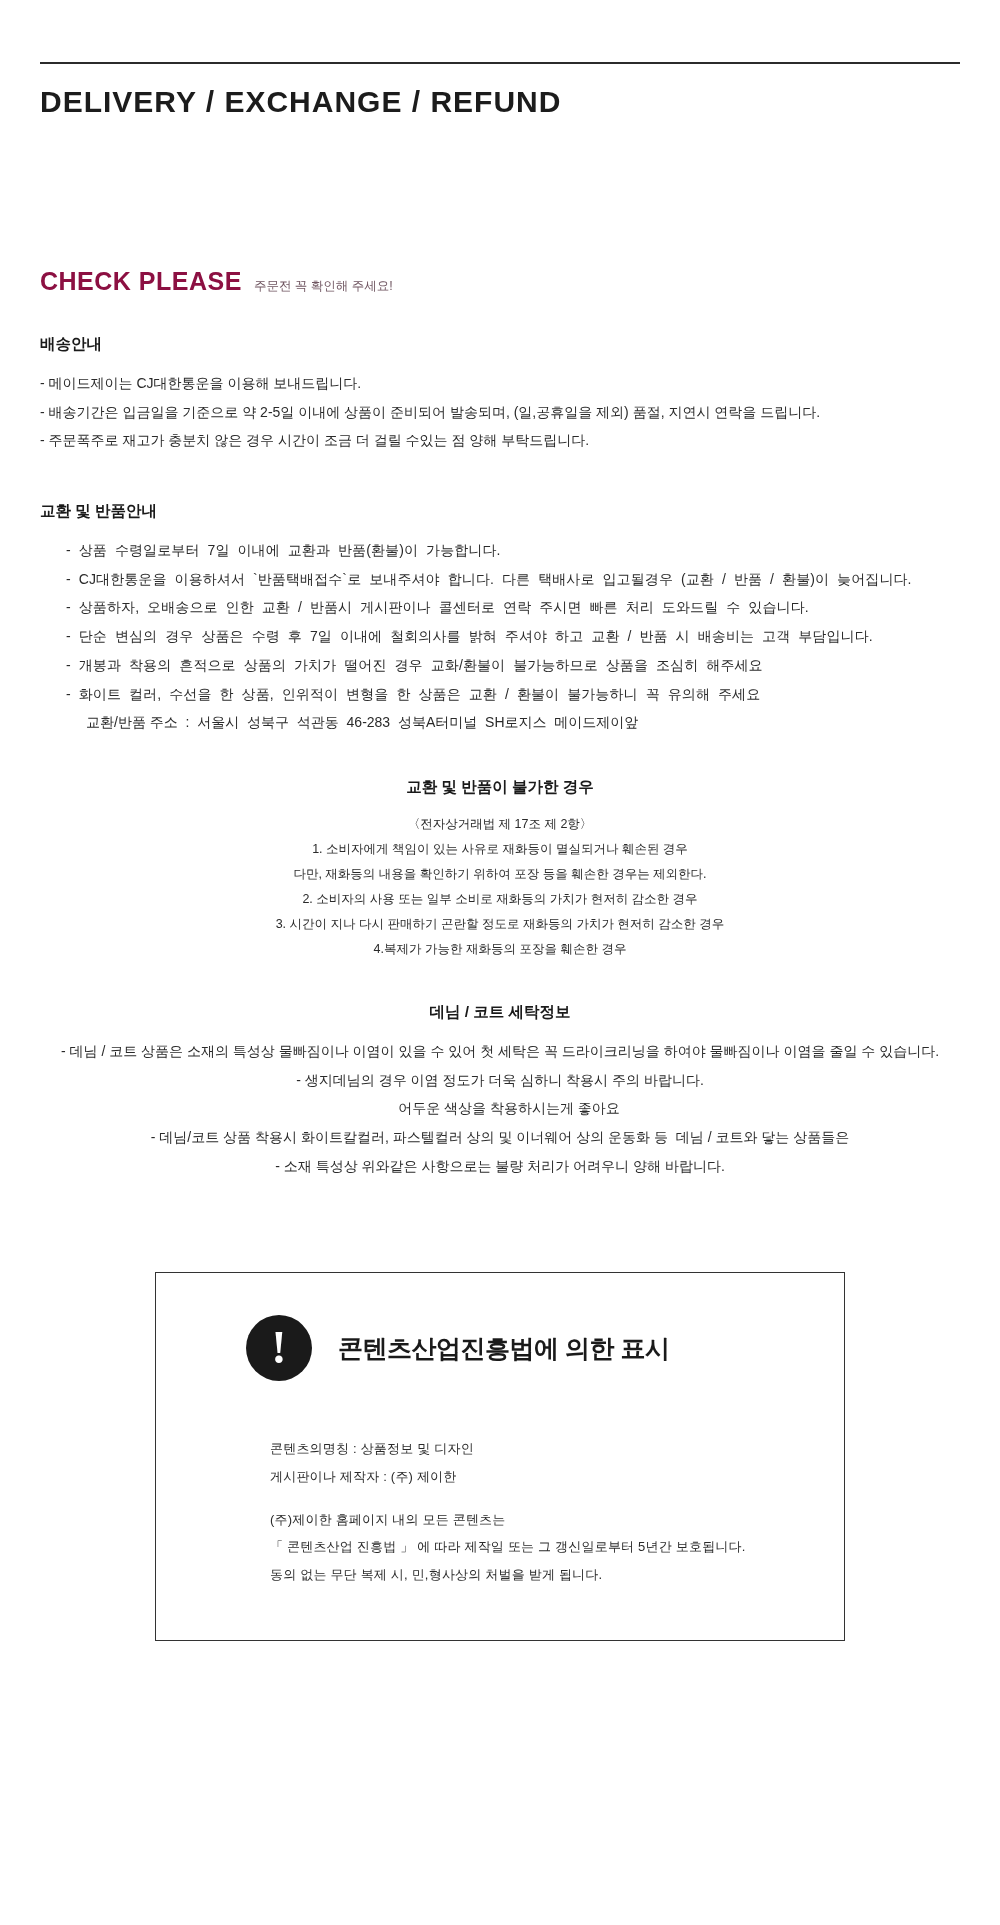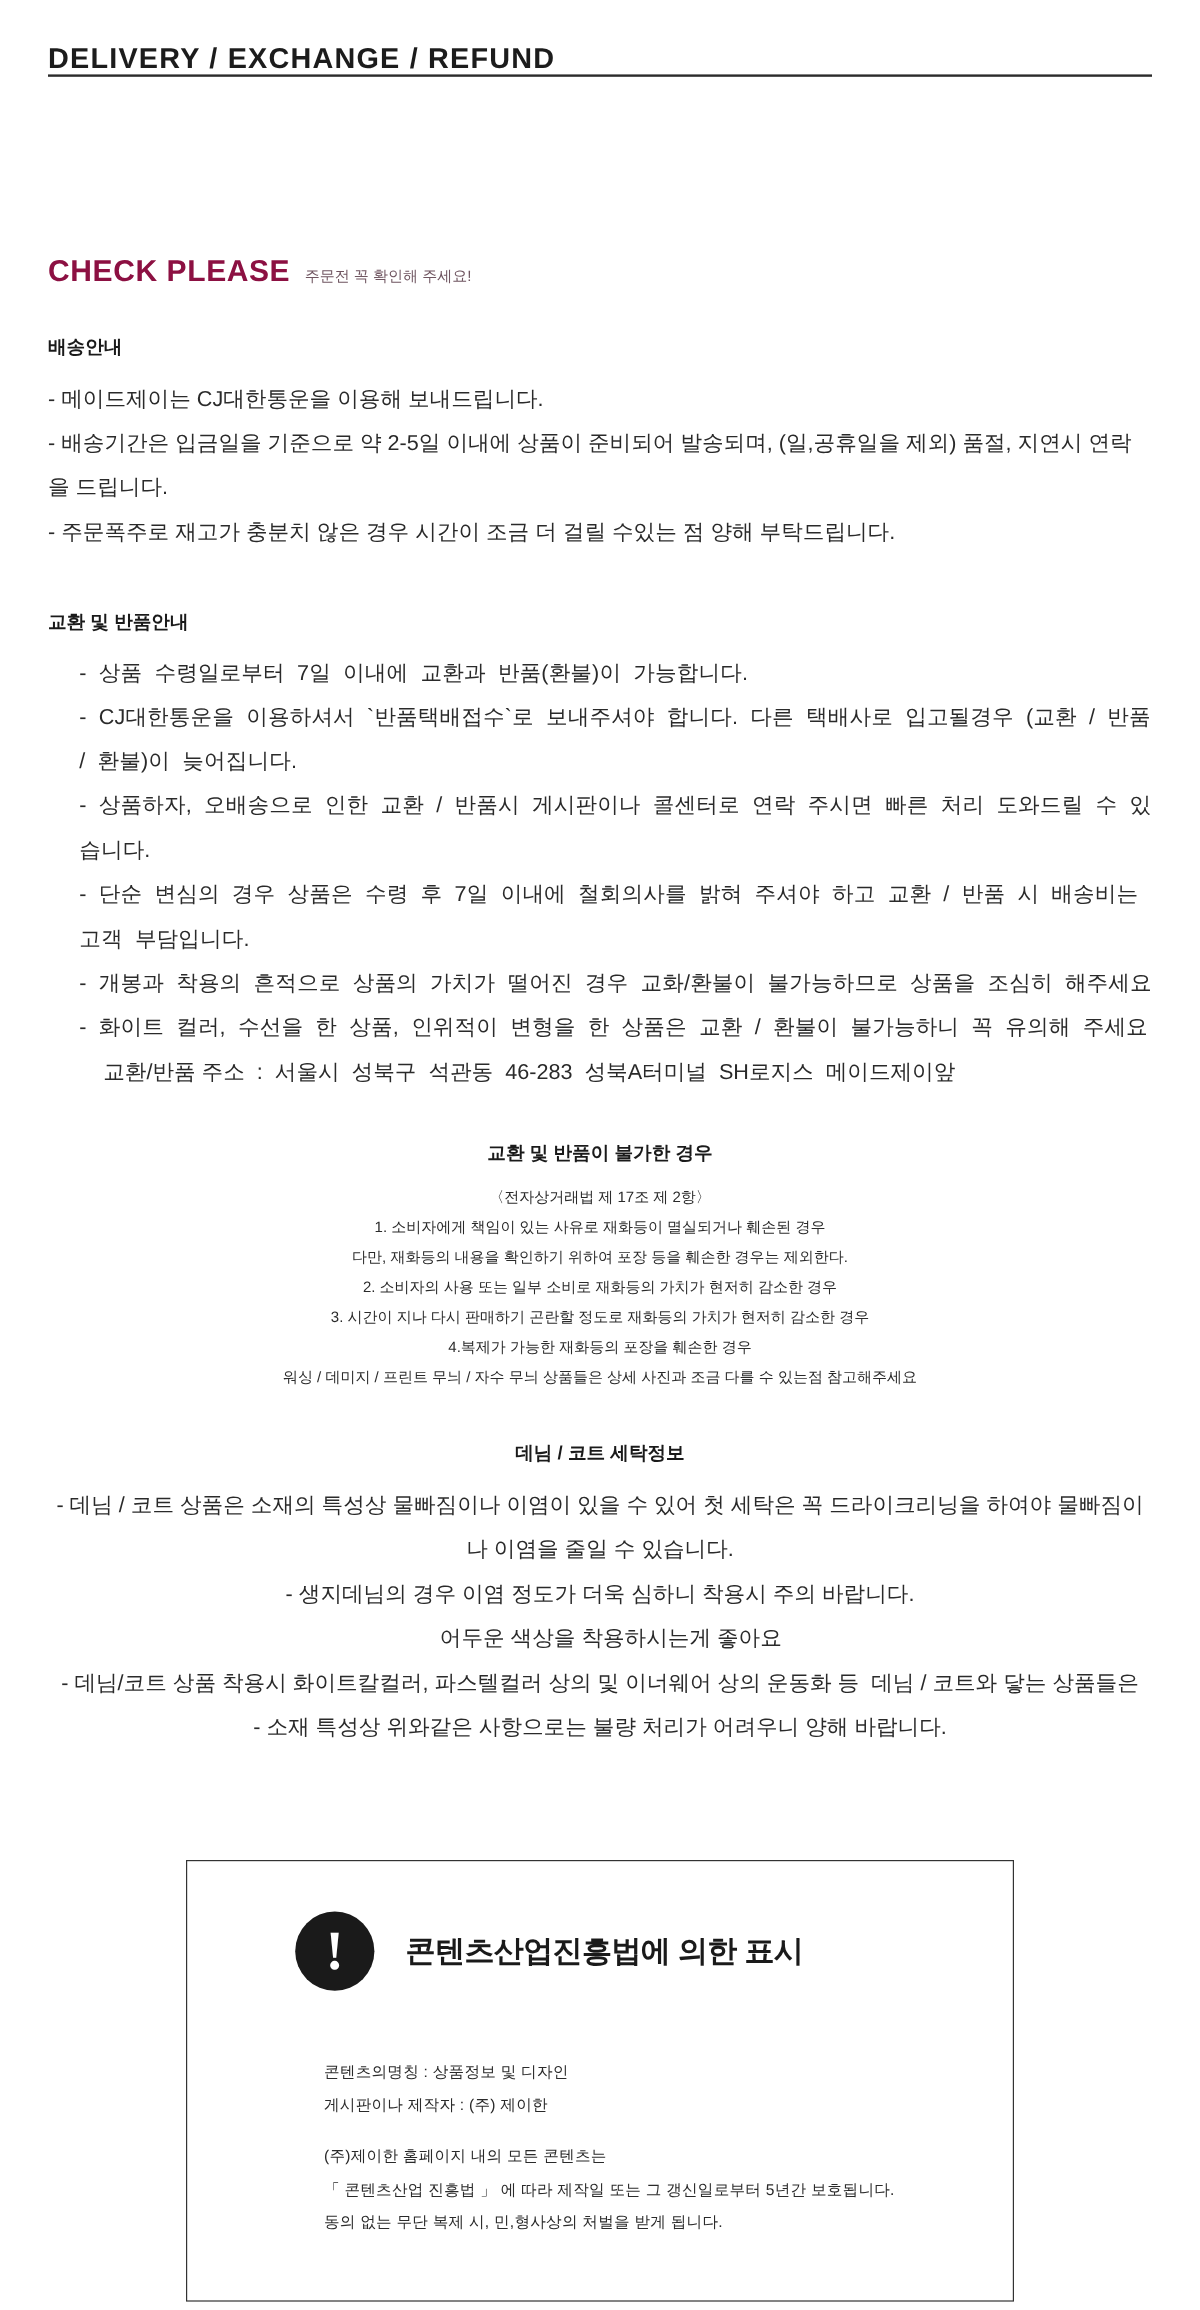--- a/index.html
+++ b/index.html
@@ -24,22 +24,22 @@
   .top-rule {
     position: absolute;
     left: 40px;
     right: 40px;
     top: 62px;
     height: 2px;
     background: #2b2b2b;
   }
   .main-title {
     margin: 0;
-    padding-top: 36px;
-    font-size: 24px;
+    padding-top: 85px;
+    font-size: 30px;
     font-weight: bold;
     letter-spacing: 1px;
     color: #1c1c1c;
   }
   .check-block {
     margin-top: 148px;
     display: flex;
     align-items: baseline;
     gap: 12px;
   }
@@ -56,21 +56,21 @@
   .section {
     margin-top: 38px;
   }
   .section-heading {
     font-size: 15.5px;
     font-weight: bold;
     color: #1a1a1a;
     margin: 0 0 14px 0;
   }
   .line {
-    font-size: 18px;
+    font-size: 14px;
     line-height: 2.05;
     color: #2a2a2a;
     white-space: pre-wrap;
   }
   .line.indent {
     padding-left: 26px;
   }
   .line.dash {
     letter-spacing: 0.1px;
   }
@@ -171,21 +171,20 @@
   </div>
 
   <div class="section sec-gap-xl">
     <div class="section-heading">교환 및 반품이 불가한 경우</div>
     <div class="plain-line">〈전자상거래법 제 17조 제 2항〉</div>
     <div class="plain-line">1. 소비자에게 책임이 있는 사유로 재화등이 멸실되거나 훼손된 경우</div>
     <div class="plain-line">다만, 재화등의 내용을 확인하기 위하여 포장 등을 훼손한 경우는 제외한다.</div>
     <div class="plain-line">2. 소비자의 사용 또는 일부 소비로 재화등의 가치가 현저히 감소한 경우</div>
     <div class="plain-line">3. 시간이 지나 다시 판매하기 곤란할 정도로 재화등의 가치가 현저히 감소한 경우</div>
     <div class="plain-line">4.복제가 가능한 재화등의 포장을 훼손한 경우</div>
-    <div class="plain-line">워싱 / 데미지 / 프린트 무늬 / 자수 무늬 상품들은 상세 사진과 조금 다를 수 있는점 참고해주세요</div>
   </div>
 
   <div class="section sec-gap-xl">
     <div class="section-heading">데님 / 코트 세탁정보</div>
     <div class="line">- 데님 / 코트 상품은 소재의 특성상 물빠짐이나 이염이 있을 수 있어 첫 세탁은 꼭 드라이크리닝을 하여야 물빠짐이나 이염을 줄일 수 있습니다.</div>
     <div class="line">- 생지데님의 경우 이염 정도가 더욱 심하니 착용시 주의 바랍니다.</div>
     <div class="line" style="padding-left:18px;">어두운 색상을 착용하시는게 좋아요</div>
     <div class="line">- 데님/코트 상품 착용시 화이트칼컬러, 파스텔컬러 상의 및 이너웨어 상의 운동화 등  데님 / 코트와 닿는 상품들은</div>
     <div class="line">- 소재 특성상 위와같은 사항으로는 불량 처리가 어려우니 양해 바랍니다.</div>
   </div>

